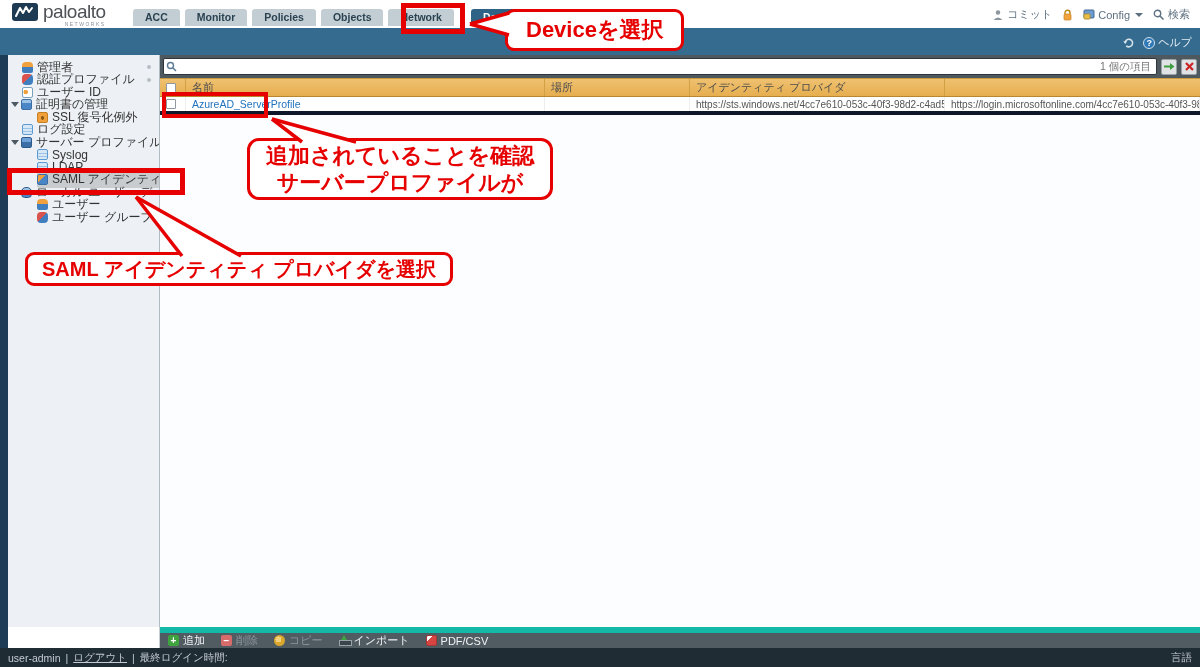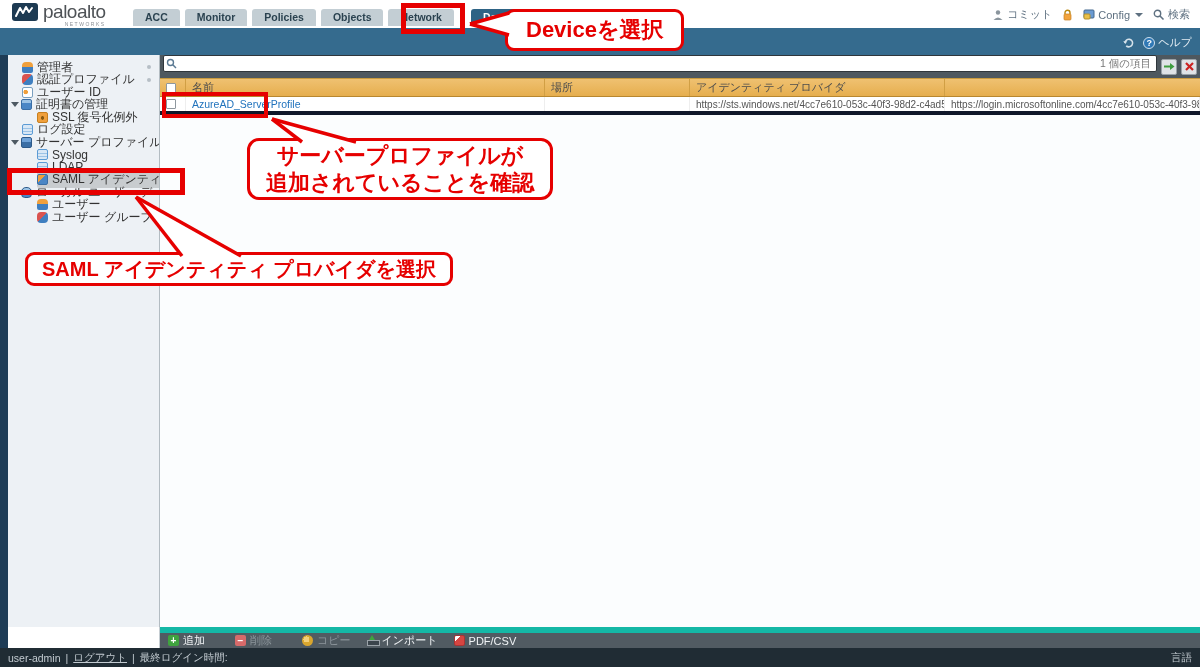--- a/index.html
+++ b/index.html
@@ -43,21 +43,21 @@
   .i-card    { background:#fff; border:1px solid #7aa0c0; background-image:radial-gradient(circle at 30% 45%,#f0a03c 0 2px,transparent 2.5px); }
   .i-folder  { background:linear-gradient(180deg,#9cc3e5 0 35%,#4a86c5 35%); border:1px solid #3a6ea5; }
   .i-lock    { background:#f0a03c; border:1px solid #c77f1f; border-radius:2px; background-image:radial-gradient(circle at 50% 55%,#8a5a10 0 1.5px,transparent 2px); }
   .i-doc     { background:#d8e7f5; border:1px solid #5b9bd5; background-image:linear-gradient(180deg,transparent 3px,#9cc3e5 3px 4px,transparent 4px 6px,#9cc3e5 6px 7px,transparent 7px); }
   .i-server  { background:linear-gradient(180deg,#6ea2d8 0 50%,#3a6ea5 50%); border:1px solid #2d5a8a; }
   .i-samllock{ background:linear-gradient(135deg,#f0a03c 0 40%,#4a86c5 40%); border:1px solid #3a6ea5; }
   .i-db      { background:linear-gradient(180deg,#9cc3e5 0 30%,#4a86c5 30%); border-radius:45% 45% 35% 35%; border:1px solid #2d5a8a; }
 
   .main { flex:1 1 auto; display:flex; flex-direction:column; min-width:0; background:#fbfcfd; }
   .search-row { flex:0 0 23px; background:#4e585f; display:flex; align-items:center; padding:0 3px; gap:4px; }
-  .search-wrap { position:relative; flex:1 1 auto; height:23px; }
+  .search-wrap { position:relative; flex:1 1 auto; height:17px; }
   .search-wrap input { width:100%; height:17px; border:1px solid #2f363b; border-radius:2px; padding:0 70px 0 18px; font-size:11px; font-family:inherit; background:#fff; }
   .search-mag { position:absolute; left:3px; top:3px; }
   .item-count { position:absolute; right:6px; top:2px; font-size:10.5px; color:#777; }
   .sbtn { width:16px; height:16px; background:#dfe3e6; border:1px solid #9aa2a8; border-radius:2px; display:inline-flex; align-items:center; justify-content:center; cursor:pointer; flex:0 0 16px; }
 
   .grid-header { flex:0 0 19px; background:linear-gradient(180deg,#efc171 0,#e6ae4e 100%); border-top:1px solid #c89a3e; border-bottom:1px solid #b8872f; display:flex; align-items:center; color:#4d4d4d; font-size:11px; }
   .gc { padding:0 6px; border-right:1px solid #d19f44; height:100%; display:flex; align-items:center; overflow:hidden; white-space:nowrap; }
   .gc-cb { flex:0 0 26px; } .gc-name { flex:0 0 359px; } .gc-loc { flex:0 0 145px; } .gc-idp { flex:0 0 255px; } .gc-sso { flex:1 1 auto; border-right:none; }
   .grid-row { flex:0 0 18px; background:#fff; border-bottom:4px solid #0f172a; display:flex; align-items:center; font-size:10.5px; color:#444; }
   .grid-row .gc { border-right:1px solid #eee; }
@@ -65,21 +65,21 @@
   .link { color:#2173bd; cursor:pointer; }
   .url { font-size:10px; color:#555; overflow:hidden; text-overflow:ellipsis; white-space:nowrap; }
   .grid-empty { flex:1 1 auto; background:#fbfdfe; }
 
   
   .toolbar-row { flex:0 0 20px; display:flex; }
   .toolbar-left { flex:0 0 8px; background:#1e3c56; }
   .toolbar-white { flex:0 0 152px; background:#fff; border-right:1px solid #c5cdd2; }
   .toolbar { flex:1 1 auto; background:#515b62; border-top:6px solid #14b8a6; display:flex; align-items:center; gap:16px; padding-left:8px; color:#f0f3f5; }
   .tbtn { display:flex; align-items:center; gap:4px; cursor:pointer; font-size:11px; }
-  .tbtn.disabled { color:#8d969c; cursor:default;margin-left:14px; }
+  .tbtn.disabled { color:#8d969c; cursor:default; }
   .tico { width:11px; height:11px; border-radius:2px; display:inline-flex; align-items:center; justify-content:center; font-size:10px; font-weight:bold; color:#fff; line-height:1; }
   .tico.add { background:#3fa33f; } .tico.add::before { content:"+"; }
   .tico.del { background:#d76a6a; } .tico.del::before { content:"−"; }
   .tico.copy { background:radial-gradient(circle at 40% 40%, #f3cf7a 0 3px, #d9a62e 3px); border-radius:50%; }
   .tico.import { background:transparent; position:relative; }
   .tico.import::before { content:""; position:absolute; bottom:0; left:0; width:11px; height:4px; background:#3a444b; border:1px solid #9aa2a8; }
   .tico.import::after { content:""; position:absolute; top:0; left:2.5px; width:0; height:0; border-left:3px solid transparent; border-right:3px solid transparent; border-bottom:5px solid #3fa33f; }
   .tico.pdf { background:linear-gradient(135deg,#fff 0 30%,#d64541 30%); border:1px solid #a33; }
   .statusbar { flex:0 0 19px; background:#202c34; color:#c3cbd1; display:flex; align-items:center; padding:0 8px; font-size:10.5px; gap:5px; }
   .statusbar .lnk { text-decoration:underline; cursor:pointer; }
@@ -314,22 +314,22 @@
   </div>
 
   <div class="redbox" style="left:401px; top:3px; width:64px; height:31px;"></div>
   <div class="redbox" style="left:7px; top:168px; width:178px; height:27px;"></div>
   <div class="redbox" style="left:162px; top:92px; width:106px; height:26px; border-width:4px;"></div>
 
   <div class="callout" style="left:505px; top:9px; height:42px; padding:0 18px; font-size:22px; border-radius:9px;">
     <span>Deviceを選択</span>
   </div>
   <div class="callout" style="left:247px; top:138px; height:62px; padding:0 16px; font-size:22px; line-height:27px; border-radius:12px;">
+    <span>追加されていることを確認</span>
     <span>サーバープロファイルが</span>
-    <span>追加されていることを確認</span>
   </div>
   <div class="callout" style="left:25px; top:252px; height:34px; padding:0 14px; font-size:20px; border-radius:9px;">
     <span>SAML アイデンティティ プロバイダを選択</span>
   </div>
 
   <svg id="tails" width="1200" height="667">
     <polygon points="470,24 509,13 509,35" fill="#fff"></polygon>
     <line x1="470" y1="24" x2="509" y2="13" stroke="#e60000" stroke-width="3.5"></line>
     <line x1="470" y1="24" x2="509" y2="35" stroke="#e60000" stroke-width="3.5"></line>
     <polygon points="272,119 302,143 356,143" fill="#fff"></polygon>

